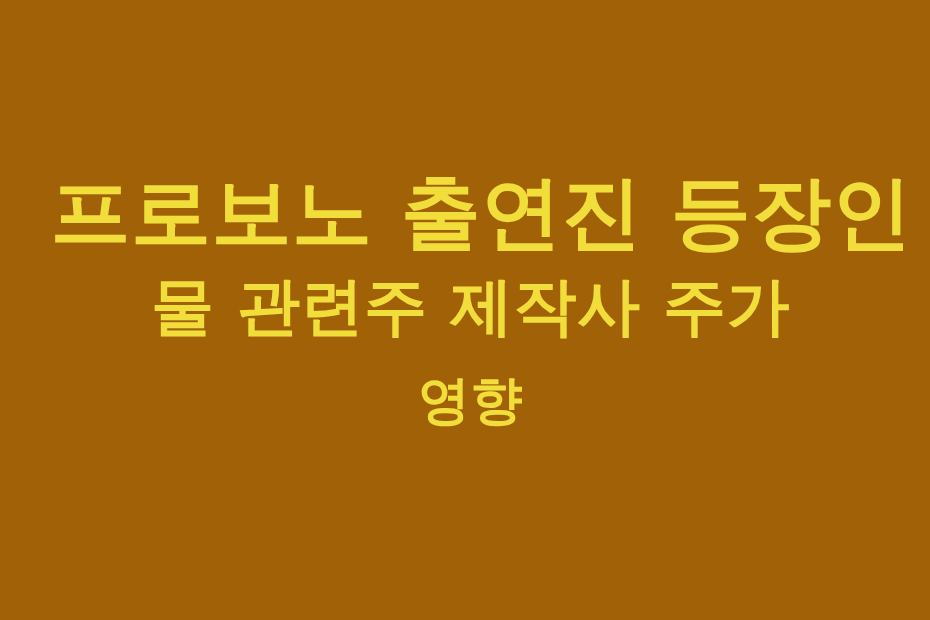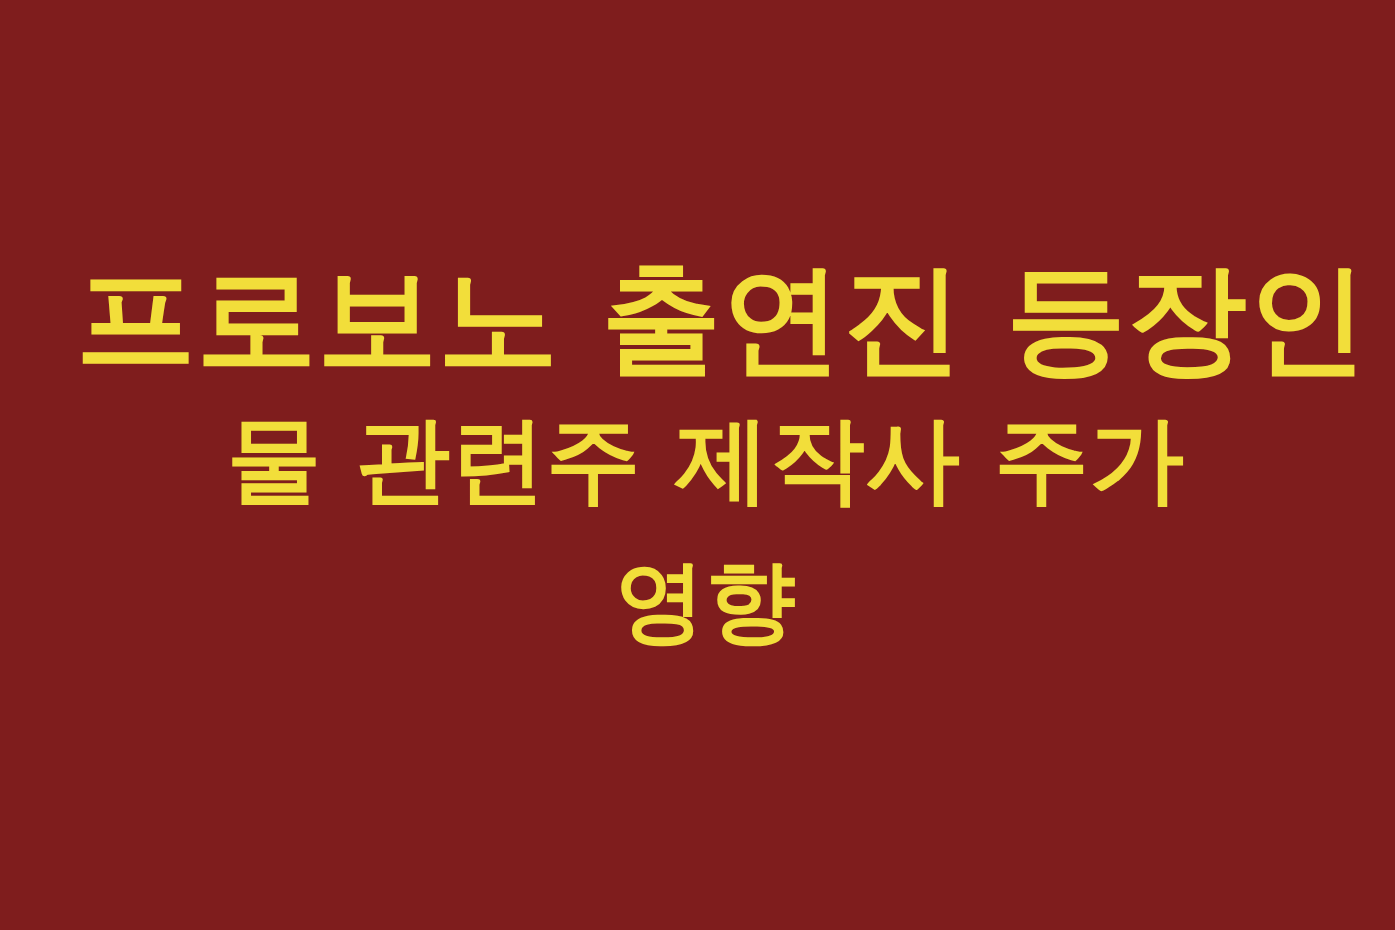--- a/index.html
+++ b/index.html
@@ -41,26 +41,26 @@
     font-size: 80px;
     line-height: 94px;
     letter-spacing: 0.5px;
     white-space: nowrap;
     text-rendering: geometricPrecision;
     -webkit-font-smoothing: antialiased;
   }
 
   .title-line.line-1 { font-size: 80px; }
   .title-line.line-2 { font-size: 63px; }
-  .title-line.line-3 { font-size: 60px; }
+  .title-line.line-3 { font-size: 52px; }
 </style>
 </head>
 <body>
 
-<div id="thumbnail-card" style="background: #7f1d1d; padding-left: 11px;">
+<div id="thumbnail-card" style="background: #a16207; padding-left: 11px;">
 
   <div id="title-block">
 
     <span class="title-line line-1" style="color: rgb(242, 222, 58);">프로보노 출연진 등장인</span>
 
     <span class="title-line line-2" style="color: rgb(242, 222, 58);">물 관련주 제작사 주가</span>
 
     <span class="title-line line-3" style="color: rgb(242, 222, 58);">영향</span>
 
   </div>

